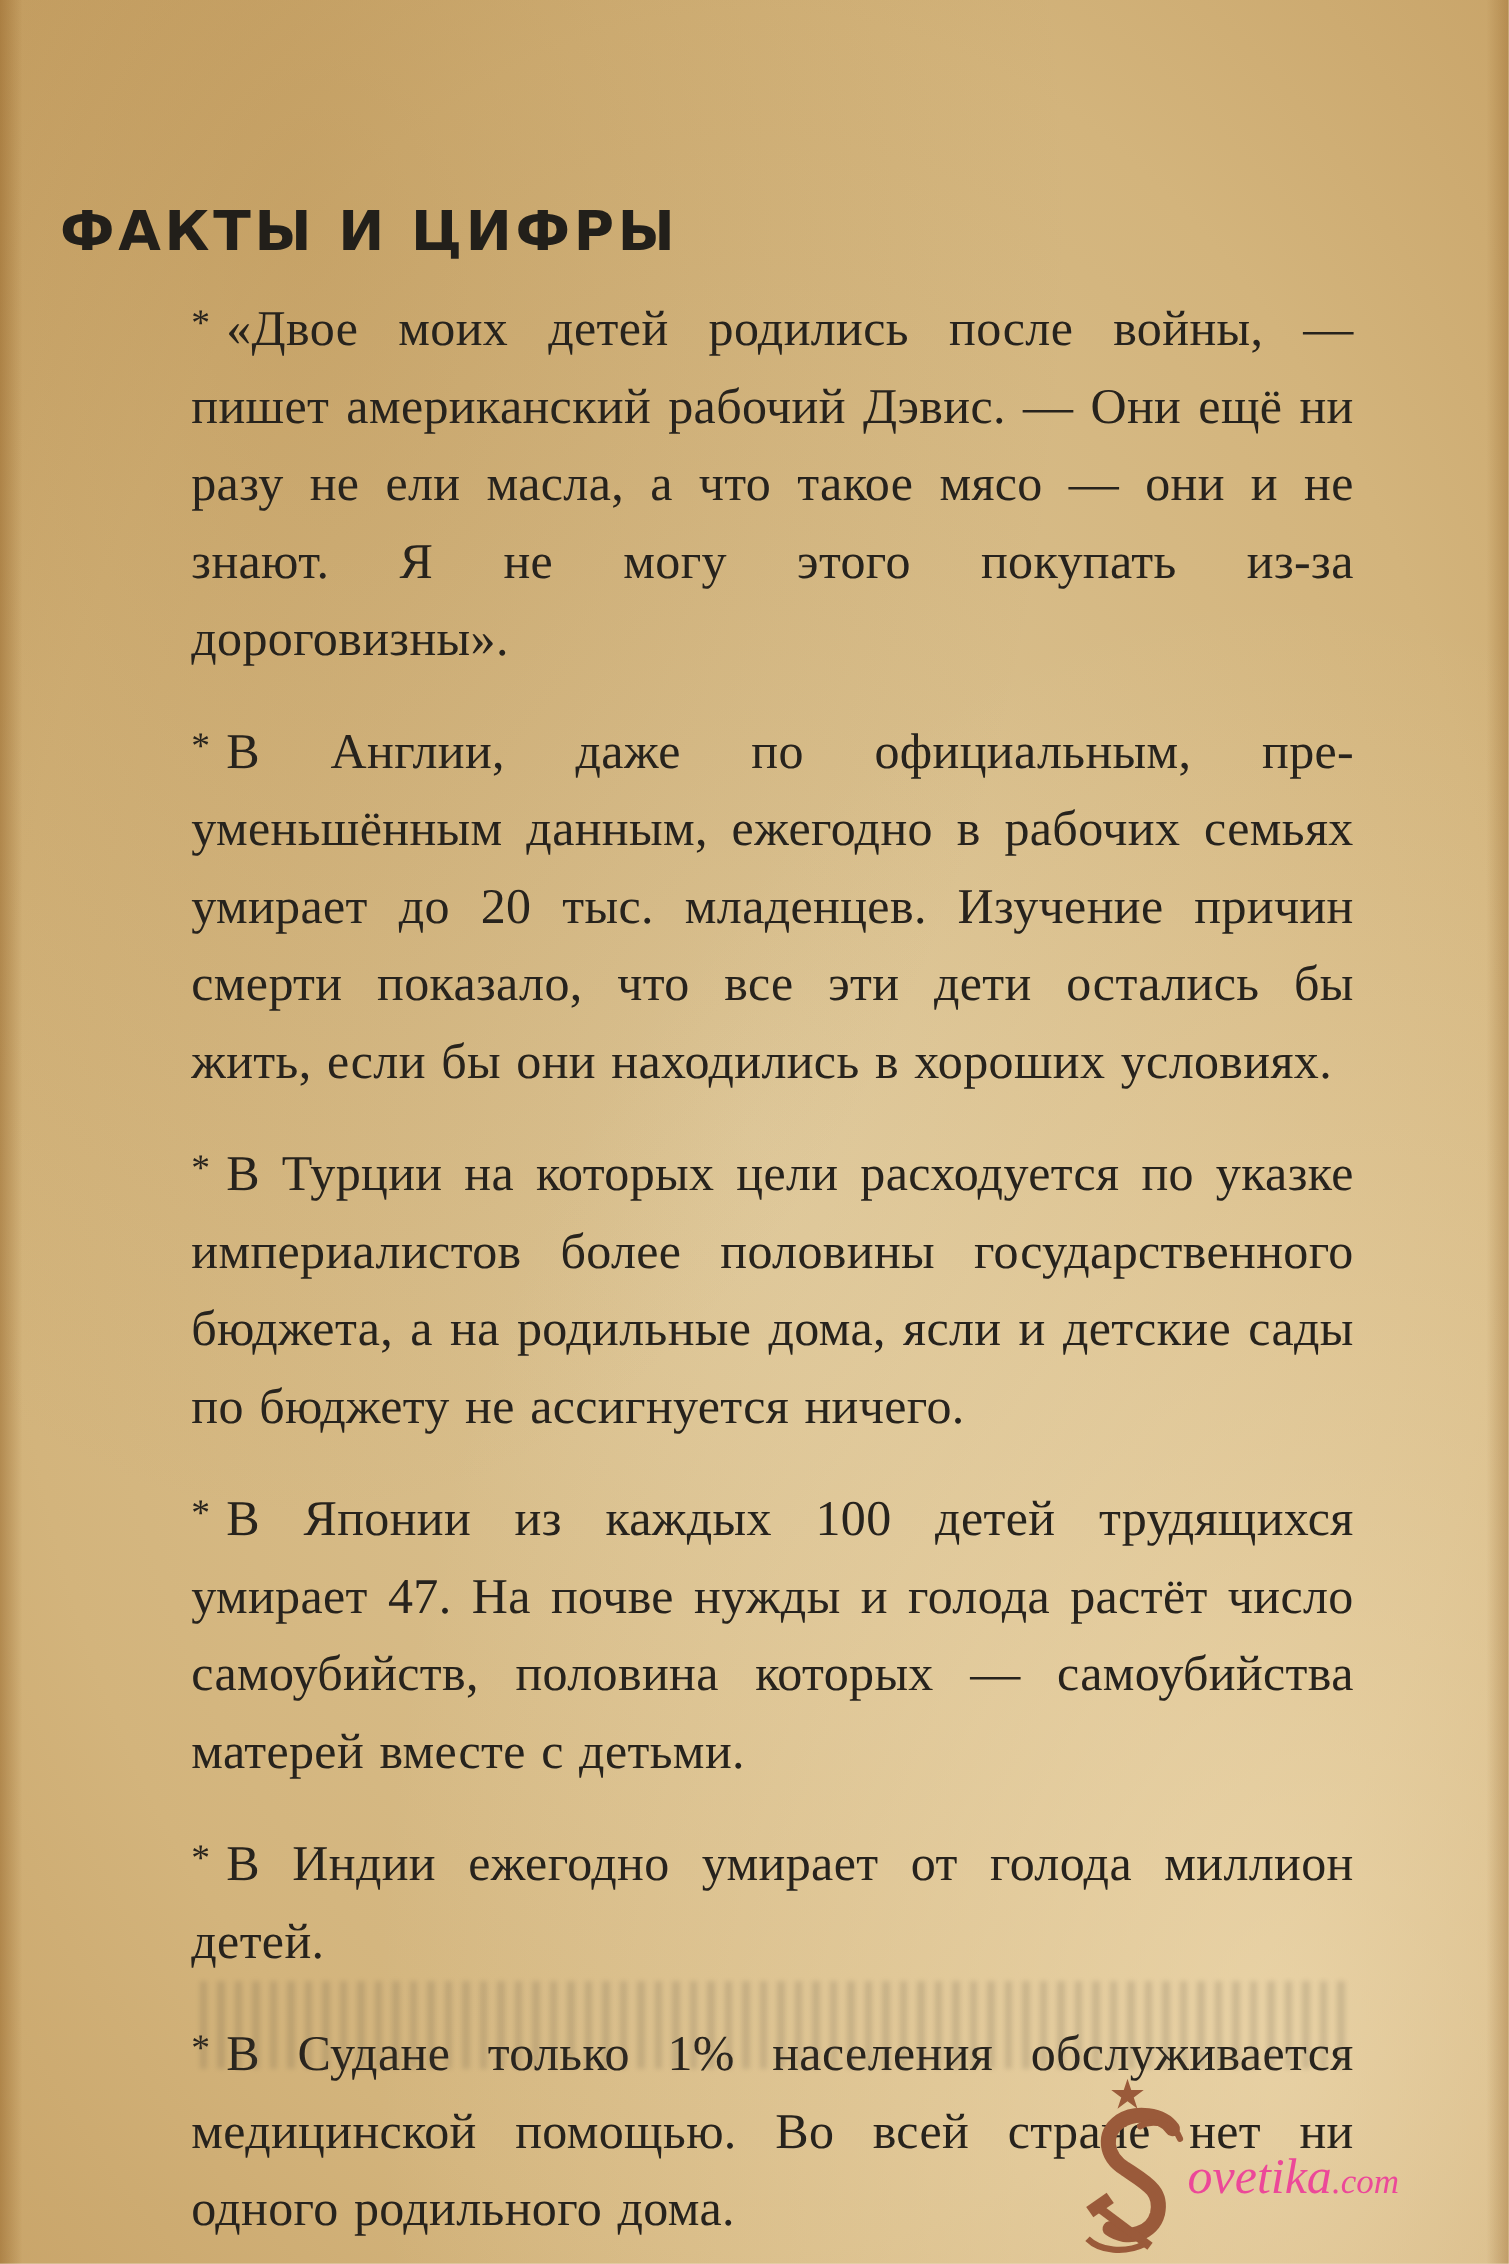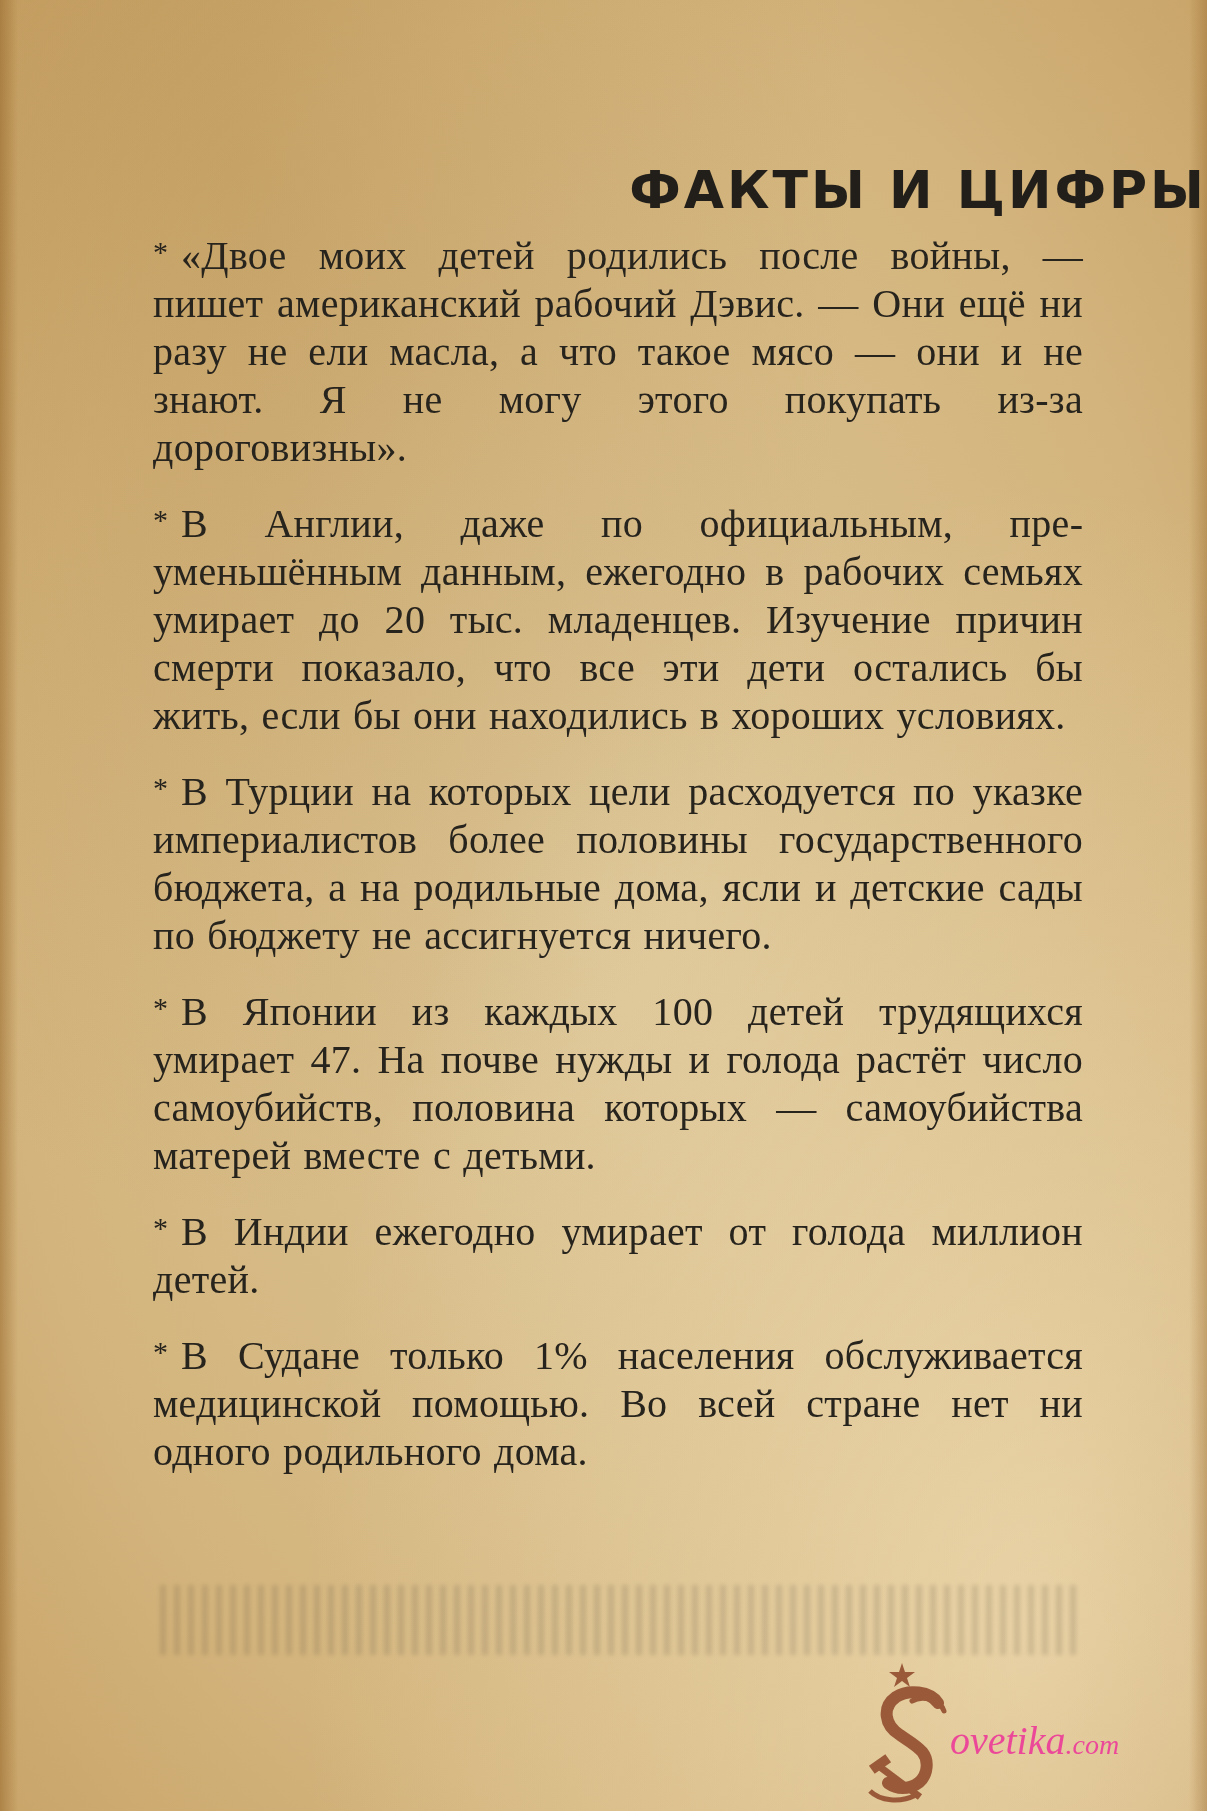--- a/index.html
+++ b/index.html
@@ -28,38 +28,38 @@
       background: linear-gradient(to right, rgba(140,90,30,0.45), rgba(0,0,0,0));
     }
     .edge-right {
       position: absolute; right: 0; top: 0; width: 18px; height: 1811px;
       background: linear-gradient(to left, rgba(140,90,30,0.35), rgba(0,0,0,0));
     }
     .title {
       position: absolute;
       left: 0; right: 0;
       top: 160px;
-      text-align: right;
+      text-align: left;
       font-family: "DejaVu Sans", "Liberation Sans", sans-serif;
       font-weight: bold;
-      font-size: 52px;
+      font-size: 44px;
       letter-spacing: 3px;
       color: #221f1a;
       padding-left: 48px;
     }
     .facts {
       position: absolute;
       left: 153px;
       top: 232px;
       width: 930px;
     }
     .fact {
       font-family: "Liberation Serif", "DejaVu Serif", serif;
       font-size: 40px;
-      line-height: 48px;
+      line-height: 62px;
       text-align: justify;
       text-align-last: left;
       margin: 0 0 28px 0;
       color: #27231d;
       letter-spacing: 0.3px;
       word-spacing: 2px;
       -webkit-hyphens: manual;
       hyphens: manual;
     }
     .fact .bullet {

